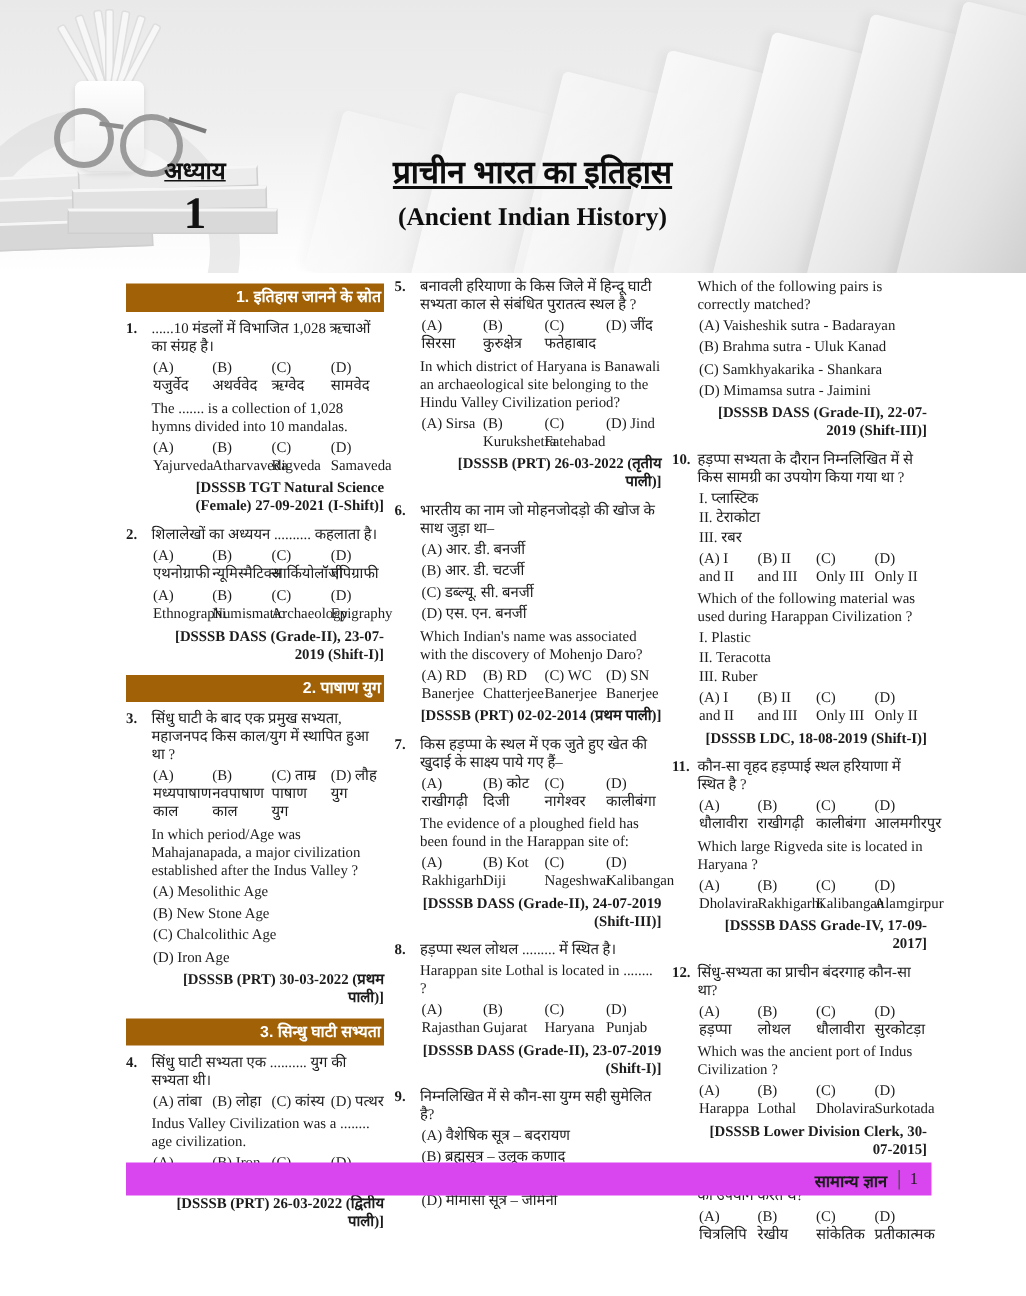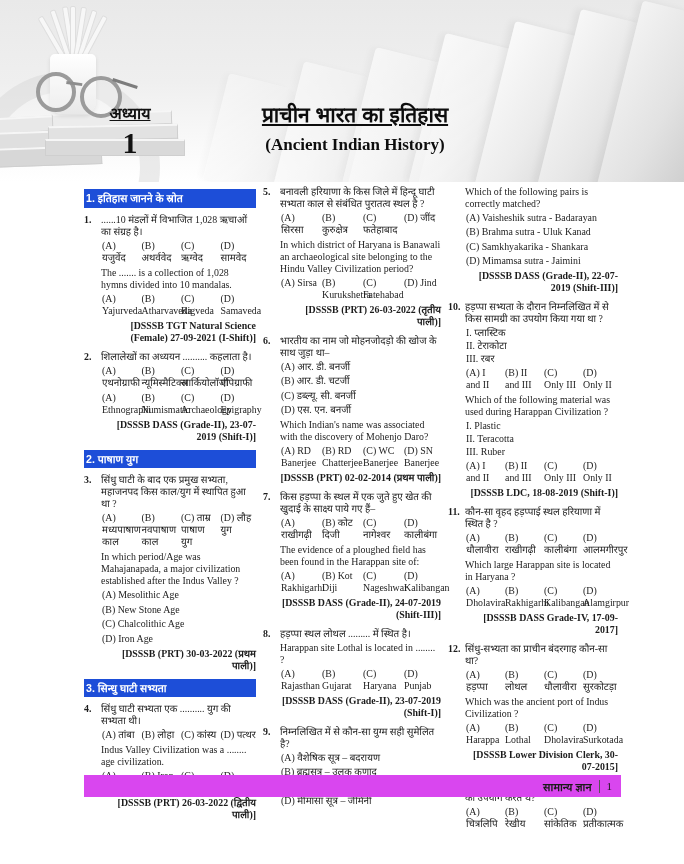--- a/index.html
+++ b/index.html
@@ -70,21 +70,21 @@
   .title-en{font-size:17px;font-weight:bold;margin-top:7px;color:#0d0d0d;}
 
   
   .main{position:absolute;left:84px;top:186px;width:537px;display:flex;gap:7px;
         font-size:9.9px;line-height:1.21;}
   .column{min-width:0;}
   .column:nth-child(1){width:172px;}
   .column:nth-child(2){width:178px;}
   .column:nth-child(3){width:170px;}
   .section-header{
-    background:#1d4ed8;color:#fff;text-align:left;font-weight:bold;font-size:10.6px;
+    background:#a16207;color:#fff;text-align:right;font-weight:bold;font-size:10.6px;
     padding:3px 2px;margin:3px 0 6px;font-family:"Liberation Sans","DejaVu Sans",sans-serif;
   }
   .question{display:flex;margin-bottom:5px;}
   .qnum{font-weight:bold;min-width:15px;flex:none;padding-right:2px;}
   .qbody{flex:1;min-width:0;}
   .qtext{margin:0 0 2px;}
   .opts{display:grid;grid-template-columns:1fr 1fr 1fr 1fr;column-gap:4px;row-gap:2.5px;
         margin:2px 0 3px;padding-left:1px;}
   .opts.c1{grid-template-columns:1fr;}
   .opt{min-width:0;}
@@ -379,21 +379,21 @@
         <div class="question">
           <span class="qnum">11.</span>
           <div class="qbody">
             <p class="qtext">कौन-सा वृहद हड़प्पाई स्थल हरियाणा में स्थित है ?</p>
             <div class="opts">
               <span class="opt">(A) धौलावीरा</span>
               <span class="opt">(B) राखीगढ़ी</span>
               <span class="opt">(C) कालीबंगा</span>
               <span class="opt">(D) आलमगीरपुर</span>
             </div>
-            <p class="qtext">Which large Harappan site is located in Haryana ?</p>
+            <p class="qtext">Which large Rigveda site is located in Haryana ?</p>
             <div class="opts">
               <span class="opt">(A) Dholavira</span>
               <span class="opt">(B) Rakhigarhi</span>
               <span class="opt">(C) Kalibangan</span>
               <span class="opt">(D) Alamgirpur</span>
             </div>
             <div class="source">[DSSSB DASS Grade-IV, 17-09-2017]</div>
           </div>
         </div>
         <div class="question">

